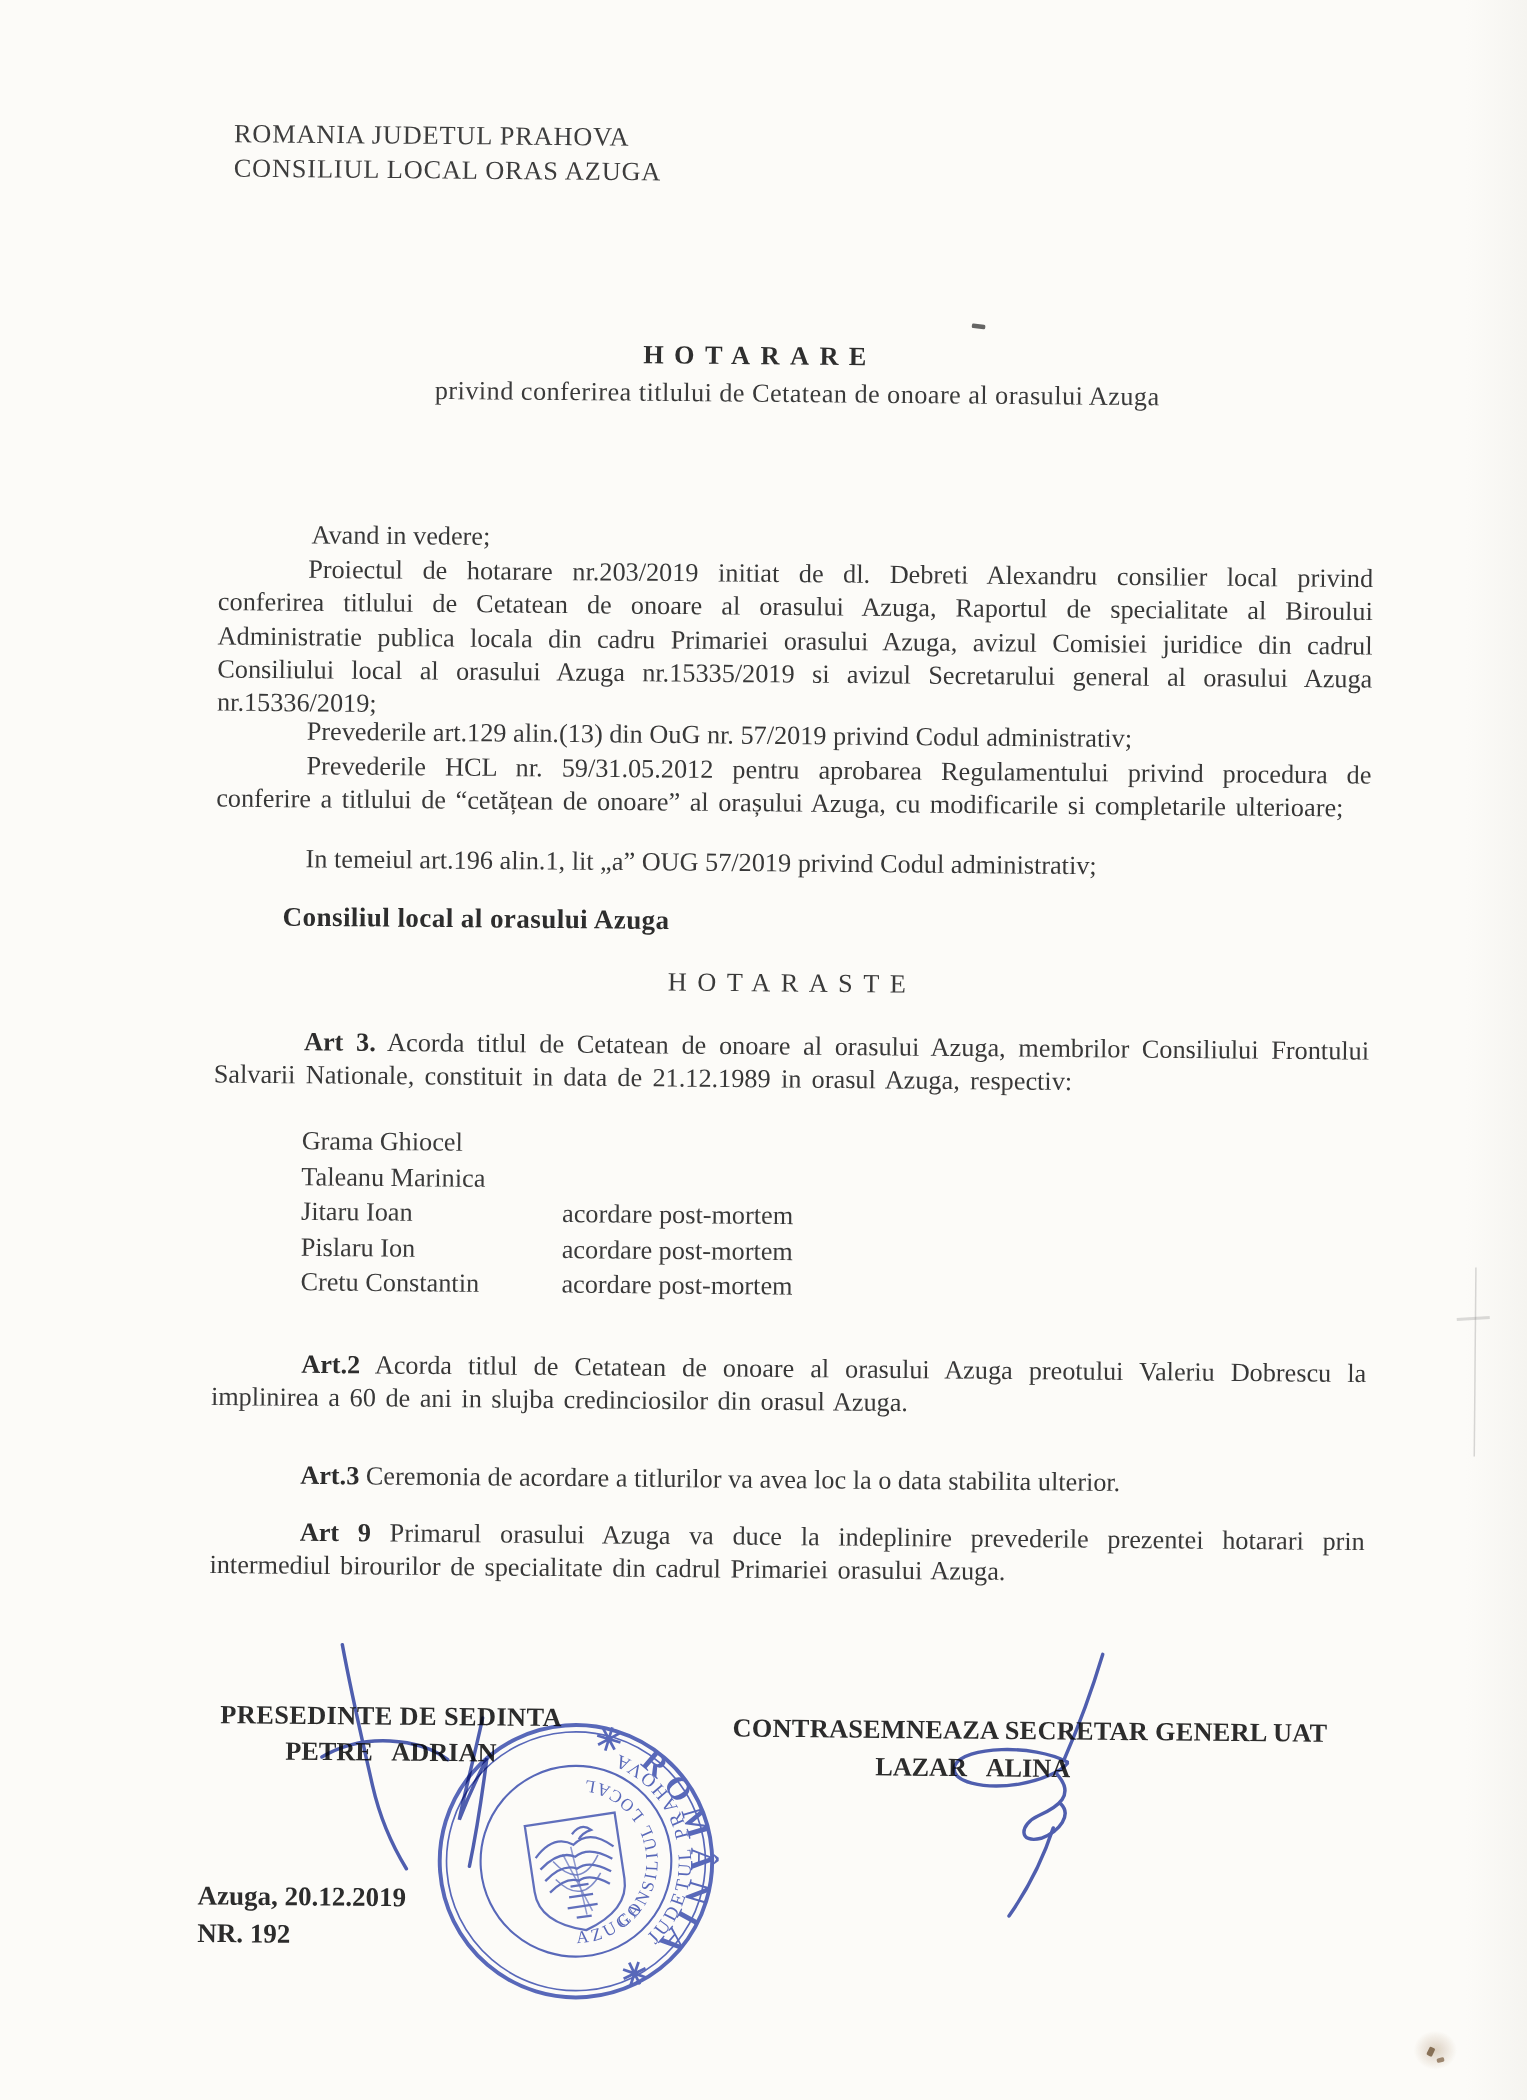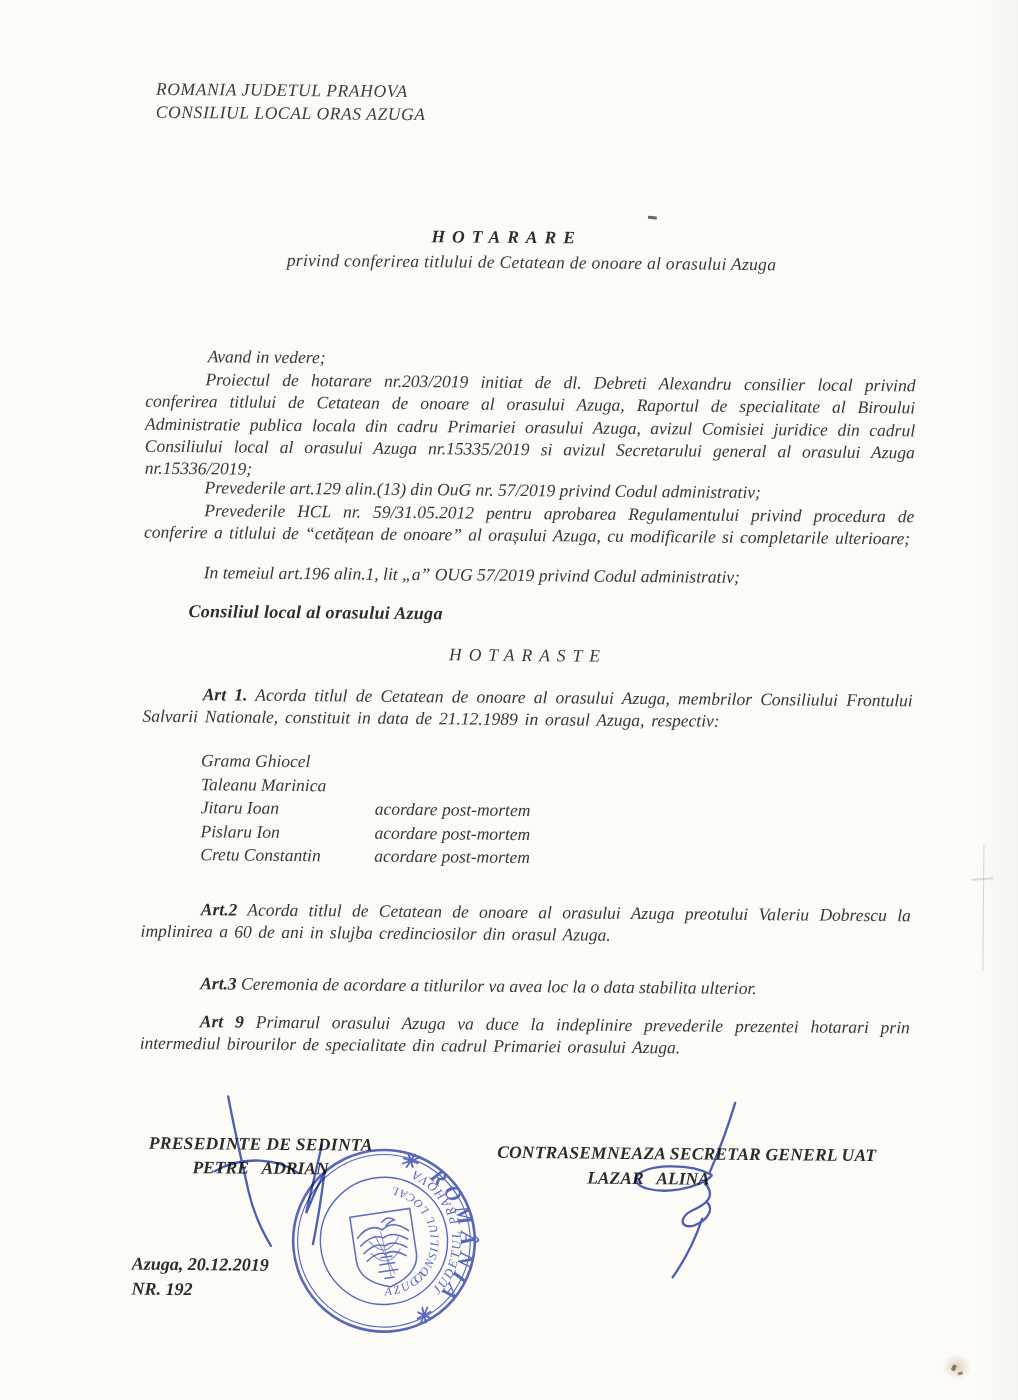--- a/index.html
+++ b/index.html
@@ -4,21 +4,20 @@
 <style>
   html,body{margin:0;padding:0;}
   body{
     width:1018px;height:1400px;position:relative;overflow:hidden;
     background:#fdfdfb;
     font-family:"Liberation Serif","DejaVu Serif",serif;
   }
   .page{
     position:absolute;inset:0;
     background:linear-gradient(90deg,#fcfbf8 0%,#fcfbf8 96%,#f5f4f0 100%);
-    font-style:italic;
   }
   .scan{
     position:absolute;inset:0;
     transform:rotate(0.5deg);
     transform-origin:180px 90px;
     color:#363636;
   }
   .hdr{
     position:absolute;left:156px;top:78px;
     font-size:17.5px;line-height:23px;letter-spacing:.6px;color:#3d3d3d;
@@ -122,21 +121,21 @@
 
       <div class="body-text council b">
         <span>Consiliul local al orasului Azuga</span>
       </div>
 
       <div class="body-text decides">
         <span>HOTARASTE</span>
       </div>
 
       <div class="body-text indent art1">
-        <span class="b">Art 1.</span>
+        <span class="b">Art 3.</span>
         <span>Acorda titlul de Cetatean de onoare al orasului Azuga, membrilor Consiliului Frontului Salvarii Nationale, constituit in data de 21.12.1989 in orasul Azuga, respectiv:</span>
       </div>
 
       <div class="honorees">
         <div class="hrow">
           <span class="hname">Grama Ghiocel</span>
           <span class="hnote"></span>
         </div>
         <div class="hrow">
           <span class="hname">Taleanu Marinica</span>

